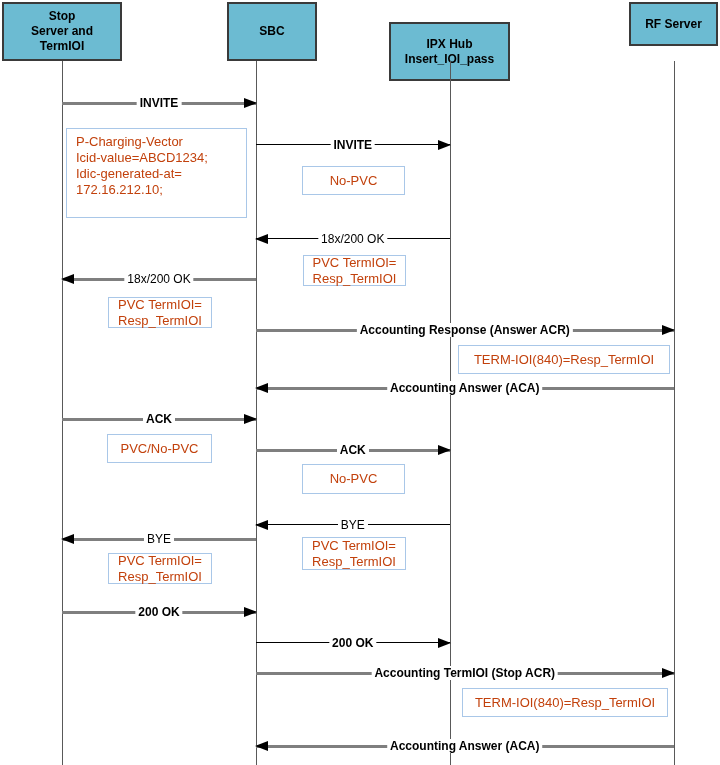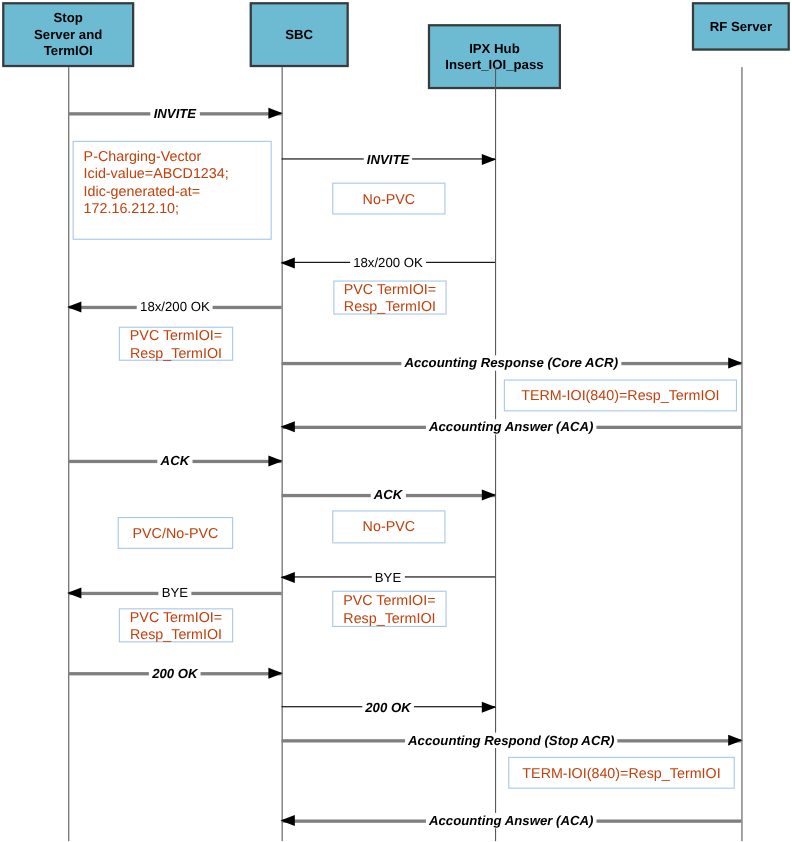--- a/index.html
+++ b/index.html
@@ -27,21 +27,21 @@
     position: absolute; width: 0; height: 0; top: -5px;
     border-top: 5px solid transparent; border-bottom: 5px solid transparent;
   }
   .arrowhead.dir-right { right: -1px; border-left: 13px solid #000; }
   .arrowhead.dir-left  { left: -1px;  border-right: 13px solid #000; }
   .msg-label {
     position: absolute; left: 50%; top: 0; transform: translate(-50%, -50%);
     background: #ffffff; padding: 0 3px; font-size: 12px; color: #000;
     white-space: nowrap;
   }
-  .msg-label.bold { font-weight: bold; font-style: italic; }
+  .msg-label.bold { font-weight: bold; }
   .note {
     position: absolute; box-sizing: border-box;
     background: #ffffff; border: 1px solid #a9c7e8; color: #c2410c;
     font-size: 13px; line-height: 16px;
     display: flex; flex-direction: column; justify-content: center; align-items: center;
     text-align: center;
   }
   .note.align-left {
     justify-content: flex-start; align-items: flex-start; text-align: left;
     padding: 5px 9px;
@@ -87,21 +87,21 @@
       <span class="msg-label">18x/200 OK</span>
     </div>
     <div class="message" style="left: 62px; width: 194px; top: 279px;">
       <div class="msg-line thick"></div>
       <div class="arrowhead dir-left"></div>
       <span class="msg-label">18x/200 OK</span>
     </div>
     <div class="message" style="left: 256px; width: 417.5px; top: 330px;">
       <div class="msg-line thick"></div>
       <div class="arrowhead dir-right"></div>
-      <span class="msg-label bold">Accounting Response (Core ACR)</span>
+      <span class="msg-label bold">Accounting Response (Answer ACR)</span>
     </div>
     <div class="message" style="left: 256px; width: 417.5px; top: 388px;">
       <div class="msg-line thick"></div>
       <div class="arrowhead dir-left"></div>
       <span class="msg-label bold">Accounting Answer (ACA)</span>
     </div>
     <div class="message" style="left: 62px; width: 194px; top: 419px;">
       <div class="msg-line thick"></div>
       <div class="arrowhead dir-right"></div>
       <span class="msg-label bold">ACK</span>
@@ -127,21 +127,21 @@
       <span class="msg-label bold">200 OK</span>
     </div>
     <div class="message" style="left: 256px; width: 193.5px; top: 643px;">
       <div class="msg-line thin"></div>
       <div class="arrowhead dir-right"></div>
       <span class="msg-label bold">200 OK</span>
     </div>
     <div class="message" style="left: 256px; width: 417.5px; top: 673px;">
       <div class="msg-line thick"></div>
       <div class="arrowhead dir-right"></div>
-      <span class="msg-label bold">Accounting Respond (Stop ACR)</span>
+      <span class="msg-label bold">Accounting TermIOI (Stop ACR)</span>
     </div>
     <div class="message" style="left: 256px; width: 417.5px; top: 746px;">
       <div class="msg-line thick"></div>
       <div class="arrowhead dir-left"></div>
       <span class="msg-label bold">Accounting Answer (ACA)</span>
     </div>
     <div class="note align-left" style="left: 66px; top: 128px; width: 181px; height: 90px;">
       <span>P-Charging-Vector</span>
       <span>Icid-value=ABCD1234;</span>
       <span>Idic-generated-at=</span>
@@ -154,21 +154,21 @@
       <span>PVC TermIOI=</span>
       <span>Resp_TermIOI</span>
     </div>
     <div class="note" style="left: 108px; top: 297px; width: 104px; height: 31px;">
       <span>PVC TermIOI=</span>
       <span>Resp_TermIOI</span>
     </div>
     <div class="note" style="left: 458px; top: 345px; width: 212px; height: 29px;">
       <span>TERM-IOI(840)=Resp_TermIOI</span>
     </div>
-    <div class="note" style="left: 107px; top: 434px; width: 105px; height: 29px; margin-top: 36px;">
+    <div class="note" style="left: 107px; top: 434px; width: 105px; height: 29px;">
       <span>PVC/No-PVC</span>
     </div>
     <div class="note" style="left: 302px; top: 464px; width: 103px; height: 30px;">
       <span>No-PVC</span>
     </div>
     <div class="note" style="left: 302px; top: 537px; width: 104px; height: 33px;">
       <span>PVC TermIOI=</span>
       <span>Resp_TermIOI</span>
     </div>
     <div class="note" style="left: 108px; top: 553px; width: 104px; height: 31px;">

